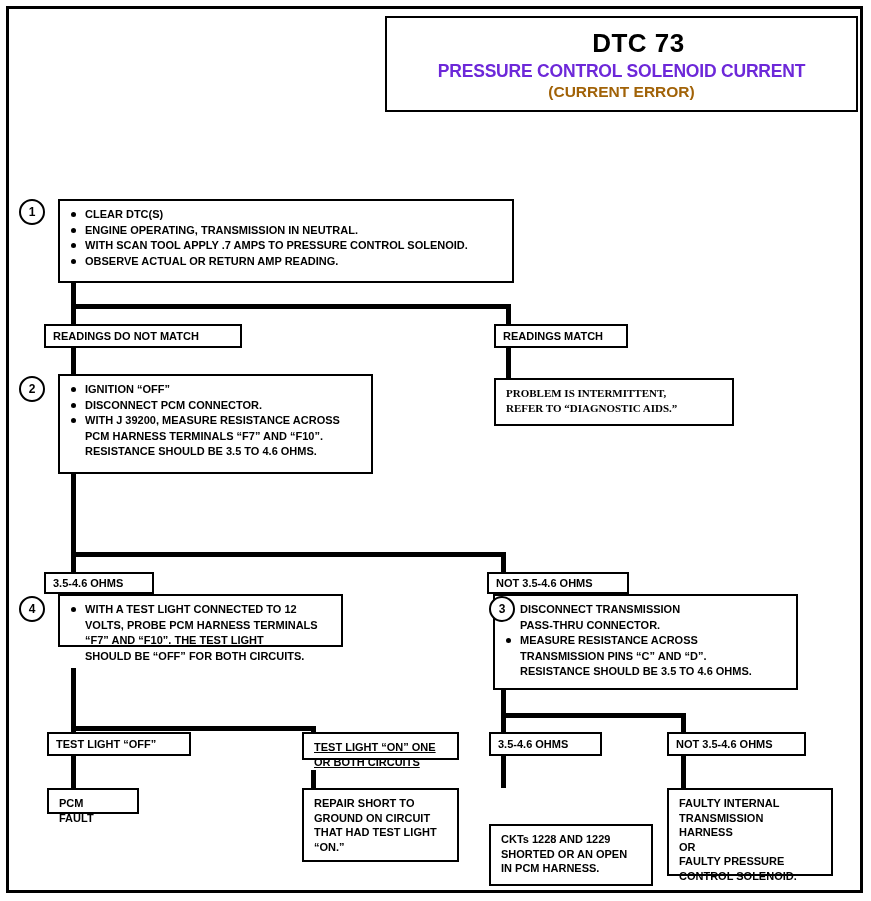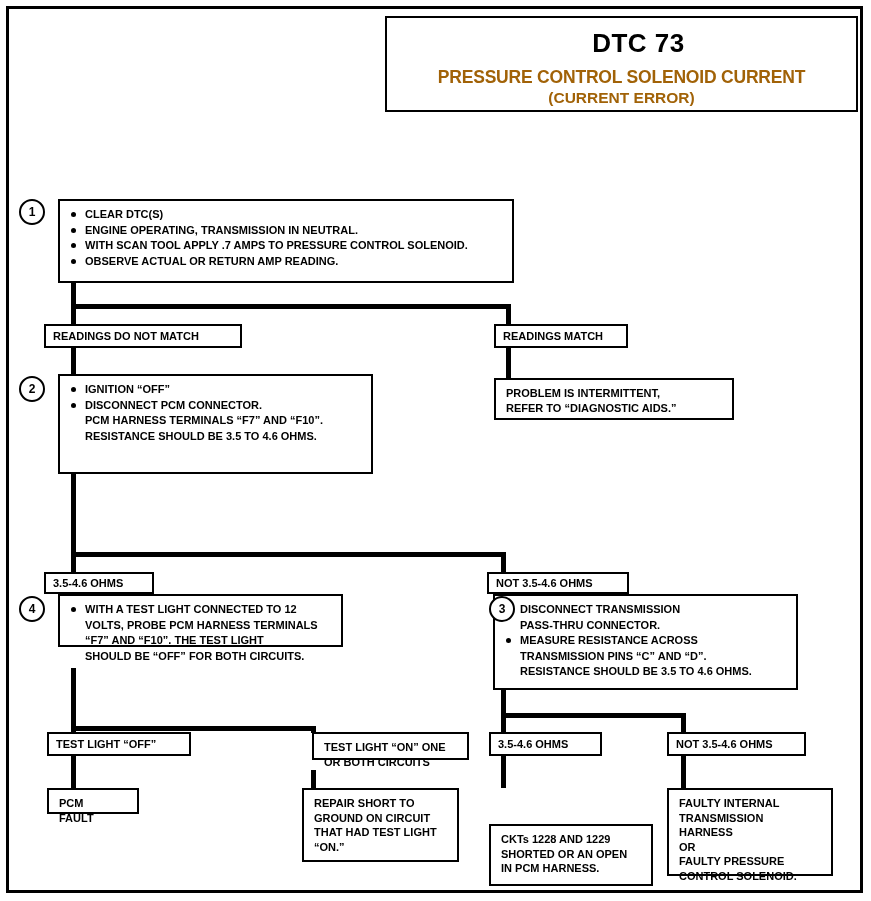--- a/index.html
+++ b/index.html
@@ -43,23 +43,23 @@
     font-size: 26px;
     font-weight: bold;
     letter-spacing: 0.5px;
     margin-top: 10px;
     color: #000;
     padding-left: 34px;
   }
   .title-line1 {
     font-size: 17.5px;
     font-weight: bold;
-    margin-top: 8px;
+    margin-top: 2px;
     letter-spacing: -0.2px;
-    color: #a16207;
+    color: #6d28d9;
   }
   .title-line2 {
     font-size: 15.5px;
     font-weight: bold;
     margin-top: 1px;
     color: #a16207;
   }
 
   
   .box {
@@ -199,30 +199,31 @@
       <li>CLEAR DTC(S)</li>
       <li>ENGINE OPERATING, TRANSMISSION IN NEUTRAL.</li>
       <li>WITH SCAN TOOL APPLY .7 AMPS TO PRESSURE CONTROL SOLENOID.</li>
       <li>OBSERVE ACTUAL OR RETURN AMP READING.</li>
     </ul>
   </div>
 
   <div class="label-box" style="left:494px; top:324px; width:134px; height:24px;">READINGS MATCH</div>
   <div class="label-box" style="left:44px; top:324px; width:198px; height:24px;">READINGS DO NOT MATCH</div>
 
-  <div class="box pad" style="left:494px; top:378px; width:240px; height:42px;">
+  <div class="box pad" style="left:494px; top:378px; width:240px; height:48px;font-family:Liberation Serif, serif;">
     <div class="plain-text">PROBLEM IS INTERMITTENT,
 REFER TO “DIAGNOSTIC AIDS.”</div>
   </div>
 
   <div class="step-circle" style="left:19px; top:376px;">2</div>
   <div class="box pad" style="left:58px; top:374px; width:315px; height:100px;">
     <ul class="blist">
       <li>IGNITION “OFF”</li>
       <li>DISCONNECT PCM CONNECTOR.</li>
+      <li>WITH J 39200, MEASURE RESISTANCE ACROSS</li>
       <li class="cont">PCM HARNESS TERMINALS “F7” AND “F10”.</li>
       <li class="cont">RESISTANCE SHOULD BE 3.5 TO 4.6 OHMS.</li>
     </ul>
   </div>
 
   <div class="label-box" style="left:44px; top:572px; width:110px; height:22px;">3.5-4.6 OHMS</div>
   <div class="label-box" style="left:487px; top:572px; width:142px; height:22px;">NOT 3.5-4.6 OHMS</div>
 
   <div class="step-circle" style="left:19px; top:596px;">4</div>
   <div class="box pad" style="left:58px; top:594px; width:285px; height:53px;">
@@ -239,21 +240,21 @@
     <ul class="blist">
       <li>DISCONNECT TRANSMISSION</li>
       <li class="cont">PASS-THRU CONNECTOR.</li>
       <li>MEASURE RESISTANCE ACROSS</li>
       <li class="cont">TRANSMISSION PINS “C” AND “D”.</li>
       <li class="cont">RESISTANCE SHOULD BE 3.5 TO 4.6 OHMS.</li>
     </ul>
   </div>
 
   <div class="label-box" style="left:47px; top:732px; width:144px; height:24px;">TEST LIGHT “OFF”</div>
-  <div class="box pad" style="left:312px; top:732px; width:157px; height:28px;">
+  <div class="box pad" style="left:302px; top:732px; width:157px; height:28px;text-decoration:underline;">
     <div class="plain-text">TEST LIGHT “ON” ONE
 OR BOTH CIRCUITS</div>
   </div>
 
   <div class="label-box" style="left:489px; top:732px; width:113px; height:24px;">3.5-4.6 OHMS</div>
   <div class="label-box" style="left:667px; top:732px; width:139px; height:24px;">NOT 3.5-4.6 OHMS</div>
 
   <div class="box pad" style="left:47px; top:788px; width:92px; height:26px;">
     <div class="plain-text">PCM FAULT</div>
   </div>

